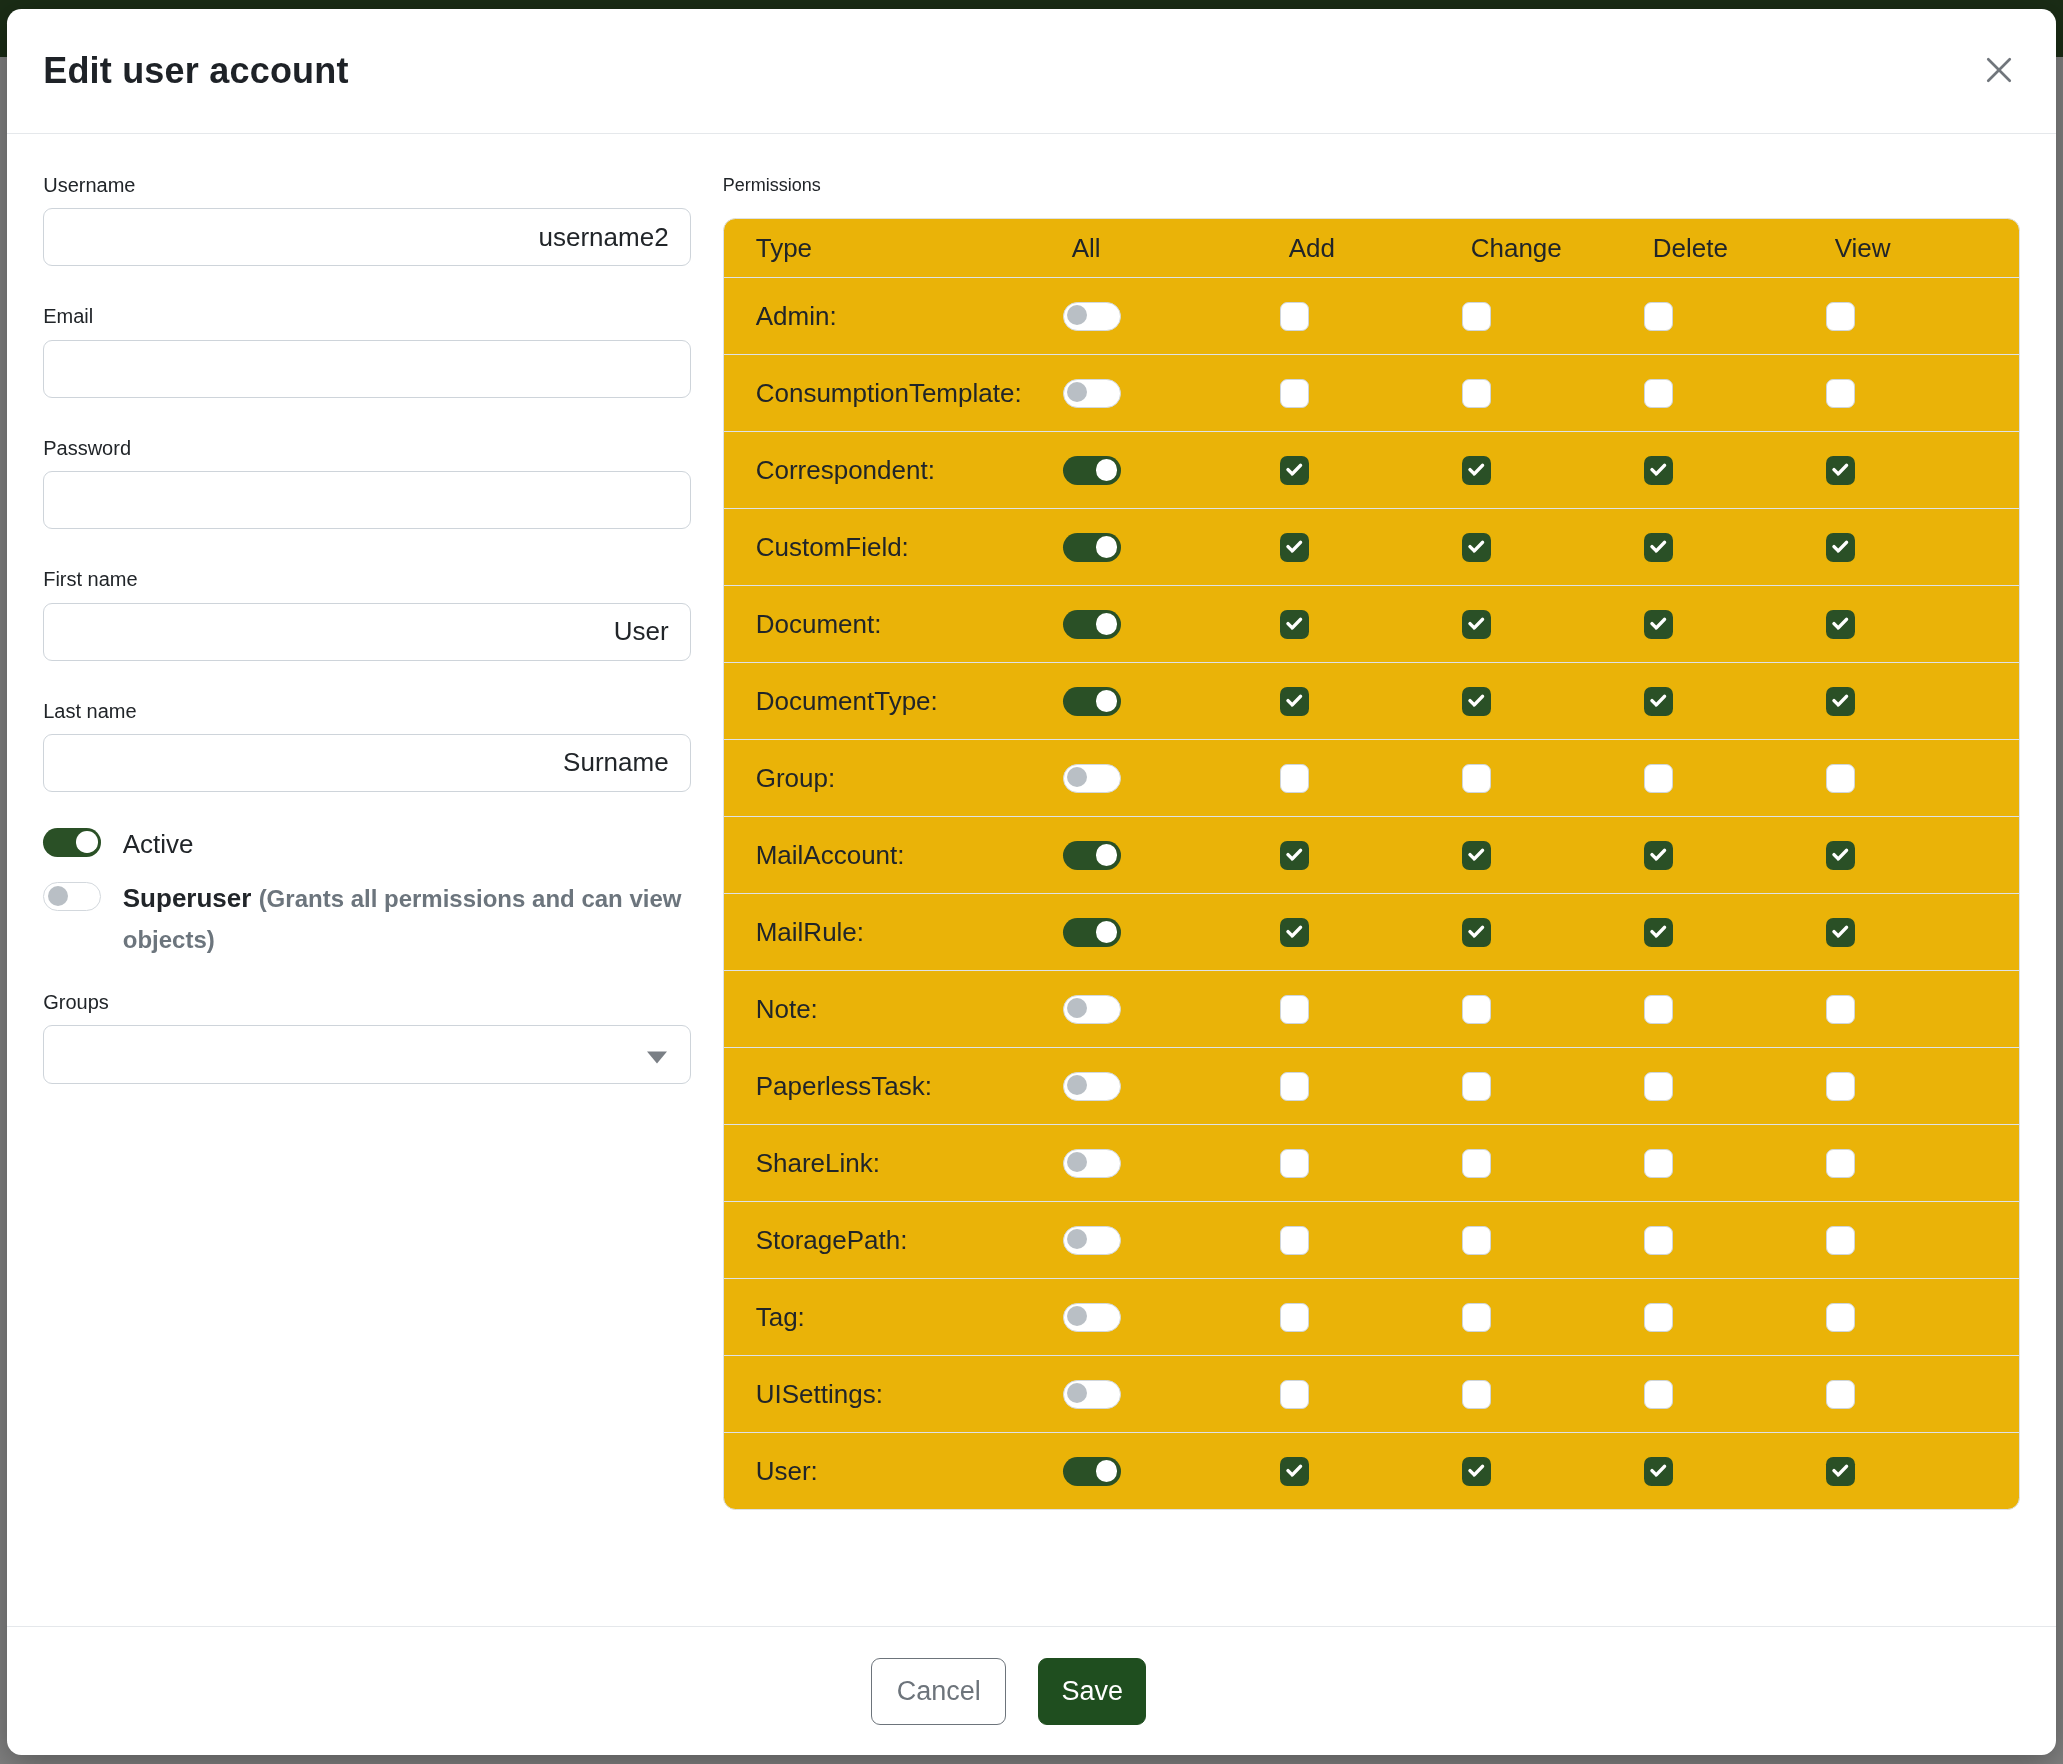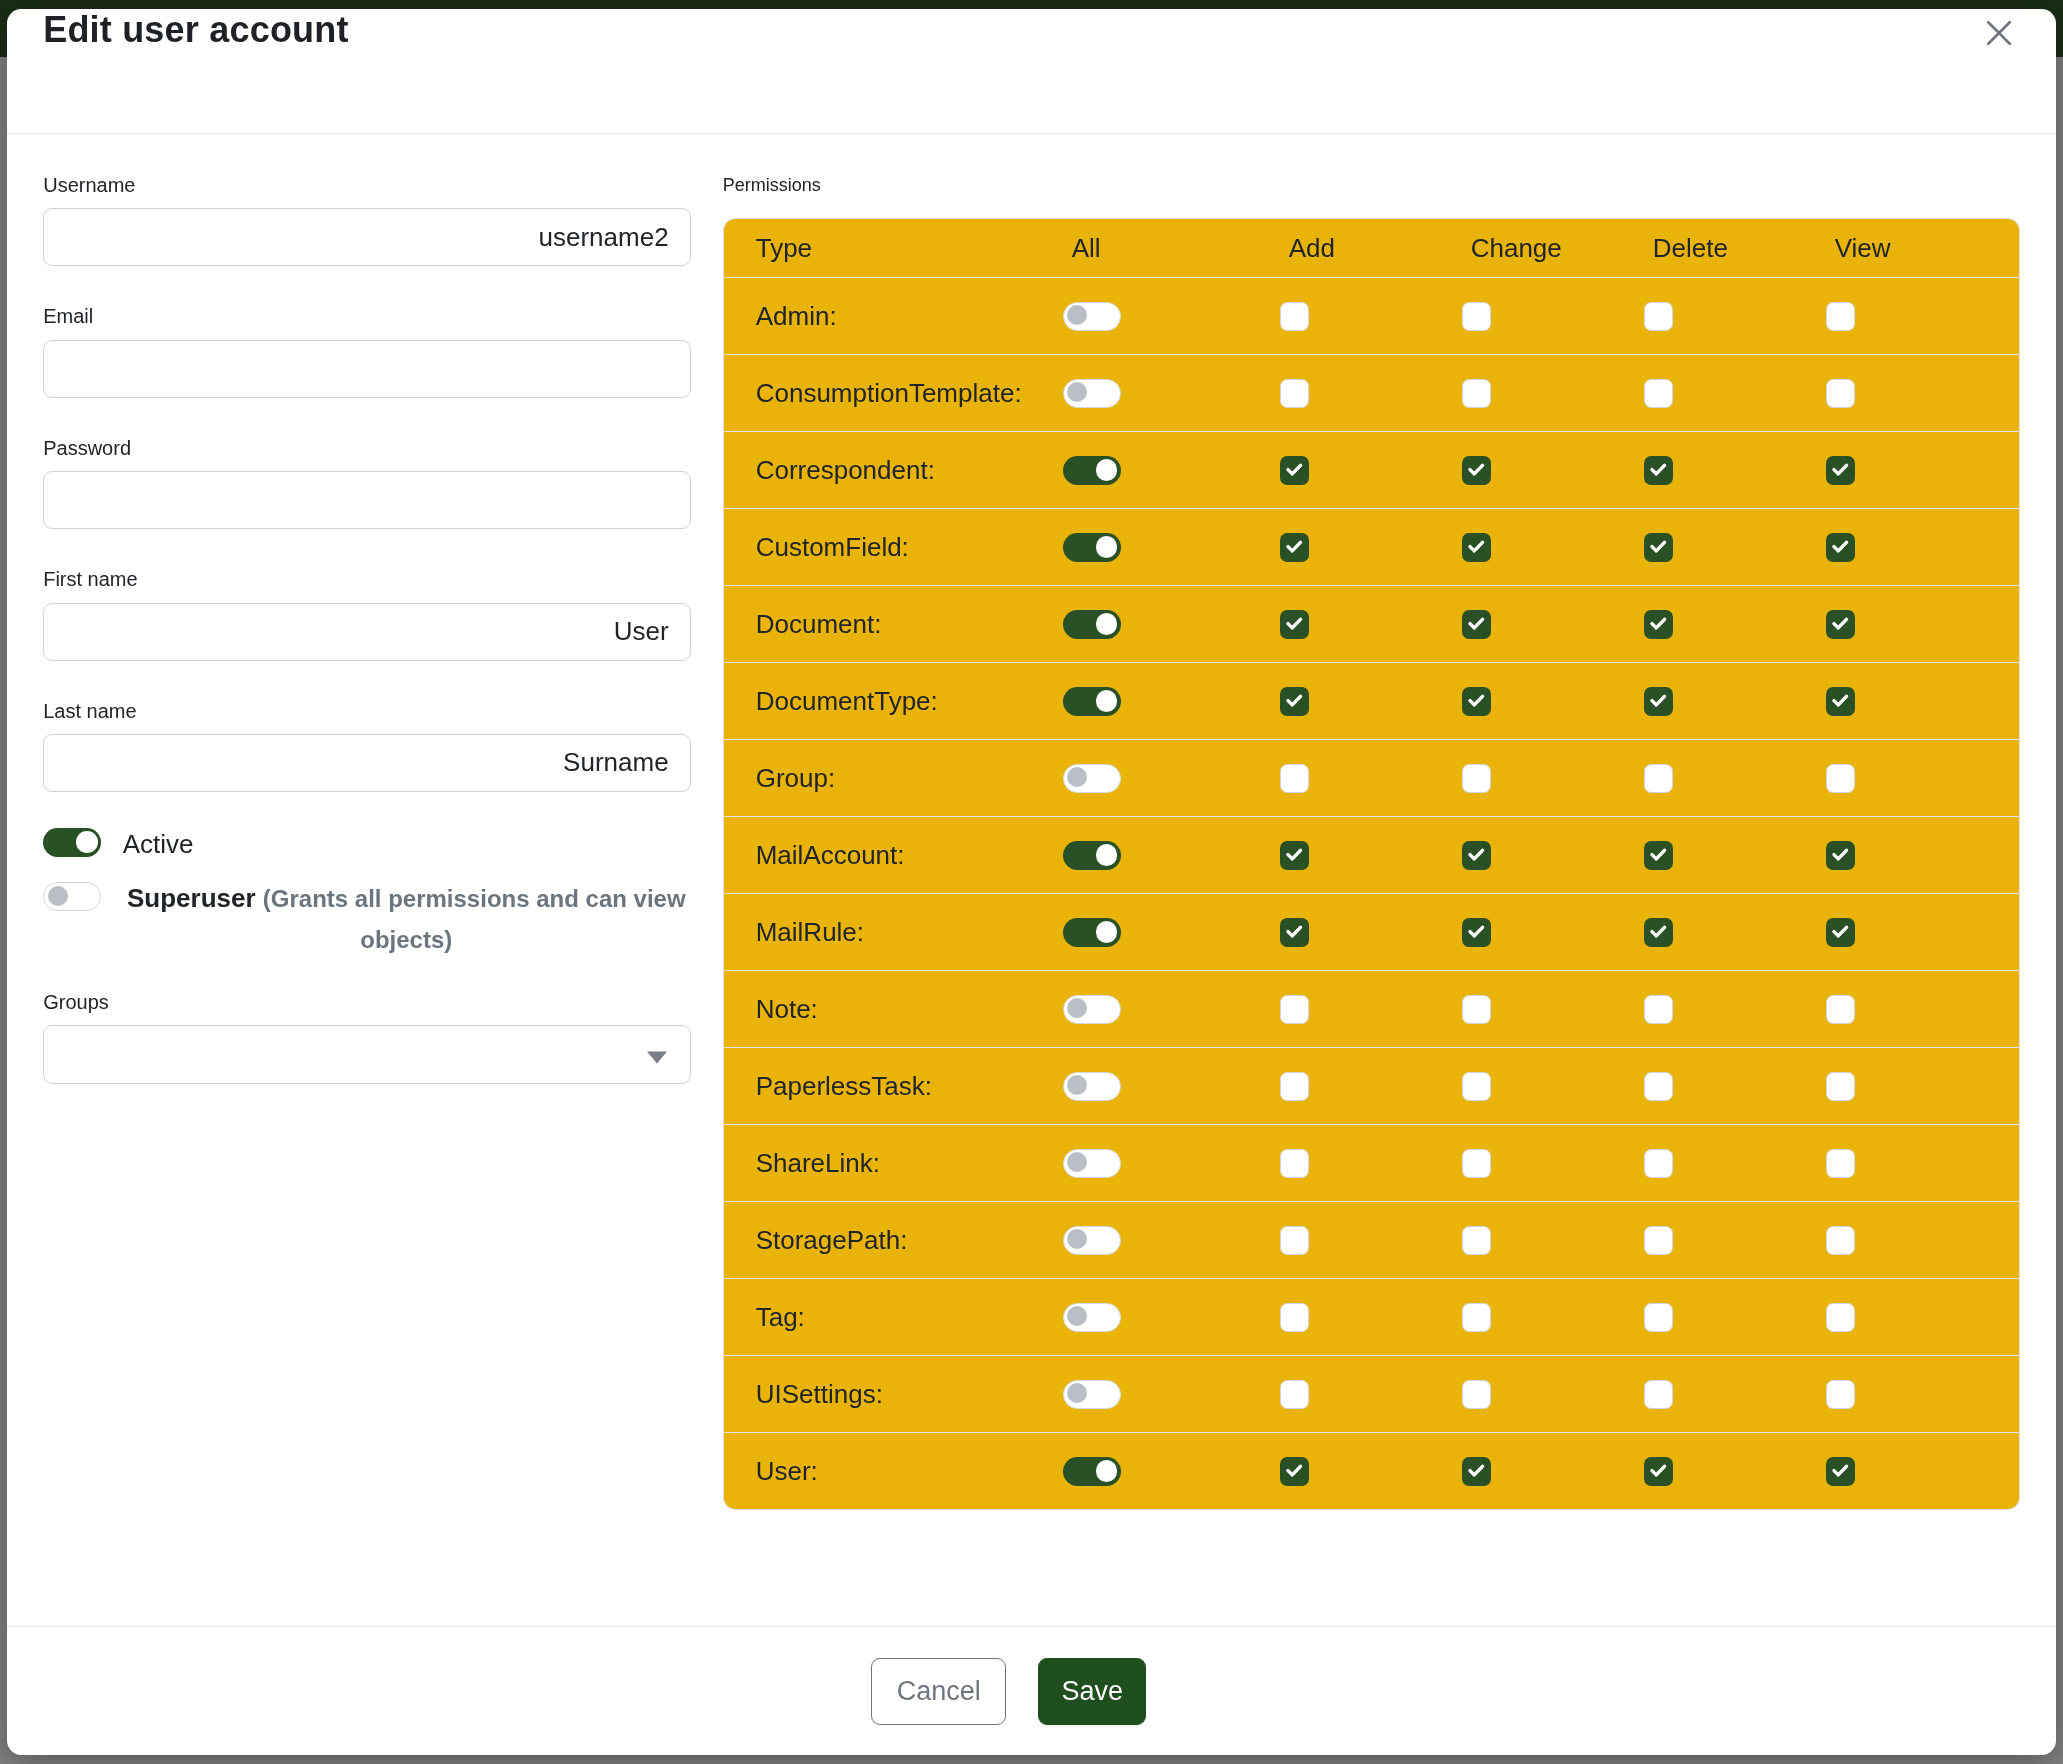--- a/index.html
+++ b/index.html
@@ -20,21 +20,21 @@
     color:var(--text);
   }
   .topbar{position:absolute;top:0;left:0;width:100%;height:57px;background:#1b2d16;}
   .modal{
     position:absolute;left:7.2px;top:9px;width:2049px;height:1746px;
     background:#fff;border-radius:14.4px;box-shadow:0 7.2px 36px rgba(0,0,0,.35);
   }
   .m-header{
     position:absolute;top:0;left:0;right:0;height:125px;
     border-bottom:1.8px solid #e5e8eb;
-    display:flex;align-items:flex-start;padding:0 32px 0 36px;
+    display:flex;align-items:center;padding:0 32px 0 36px;
   }
   .m-title{font-size:36px;font-weight:600;color:#1e2227;letter-spacing:0.2px;}
   .close-btn{
     margin-left:auto;background:none;border:none;cursor:pointer;
     width:50px;height:50px;display:flex;align-items:center;justify-content:center;
   }
   .m-body{
     position:absolute;top:127px;left:0;right:0;bottom:129px;
     padding:31px 36px 0 36px;display:flex;align-items:flex-start;
   }
@@ -47,21 +47,21 @@
     font-family:inherit;font-size:26px;color:var(--text);padding:0 21.6px;background:#fff;outline:none;text-align:right;
   }
   
   .switch{width:58px;height:29px;border-radius:14.4px;position:relative;flex:none;cursor:pointer;}
   .switch.on{background:var(--accent);}
   .switch.on .knob{position:absolute;right:3.6px;top:3.6px;width:21.6px;height:21.6px;border-radius:50%;background:#fff;}
   .switch.off{background:#fff;border:1.8px solid #d3d8dd;}
   .switch.off .knob{position:absolute;left:3.6px;top:2.7px;width:20px;height:20px;border-radius:50%;background:#b9bfc5;}
   .toggle-row{display:flex;align-items:flex-start;margin-bottom:14.4px;}
   .toggle-row .switch{margin-top:3.6px;}
-  .toggle-text{margin-left:21.6px;font-size:26px;line-height:40px;max-width:567px;text-align:center;}
+  .toggle-text{margin-left:21.6px;font-size:26px;line-height:40px;max-width:567px;}
   .toggle-label{color:var(--text);}
   .toggle-hint{color:var(--muted);font-size:24px;}
   .groups-wrap{margin-top:23.4px;}
   .select-box{
     position:relative;width:100%;height:59px;border:1.8px solid var(--border);border-radius:9px;
     background:#fff;cursor:pointer;
   }
   .caret{
     position:absolute;right:23.4px;top:50%;transform:translateY(-30%);
     width:0;height:0;border-left:10px solid transparent;border-right:10px solid transparent;

